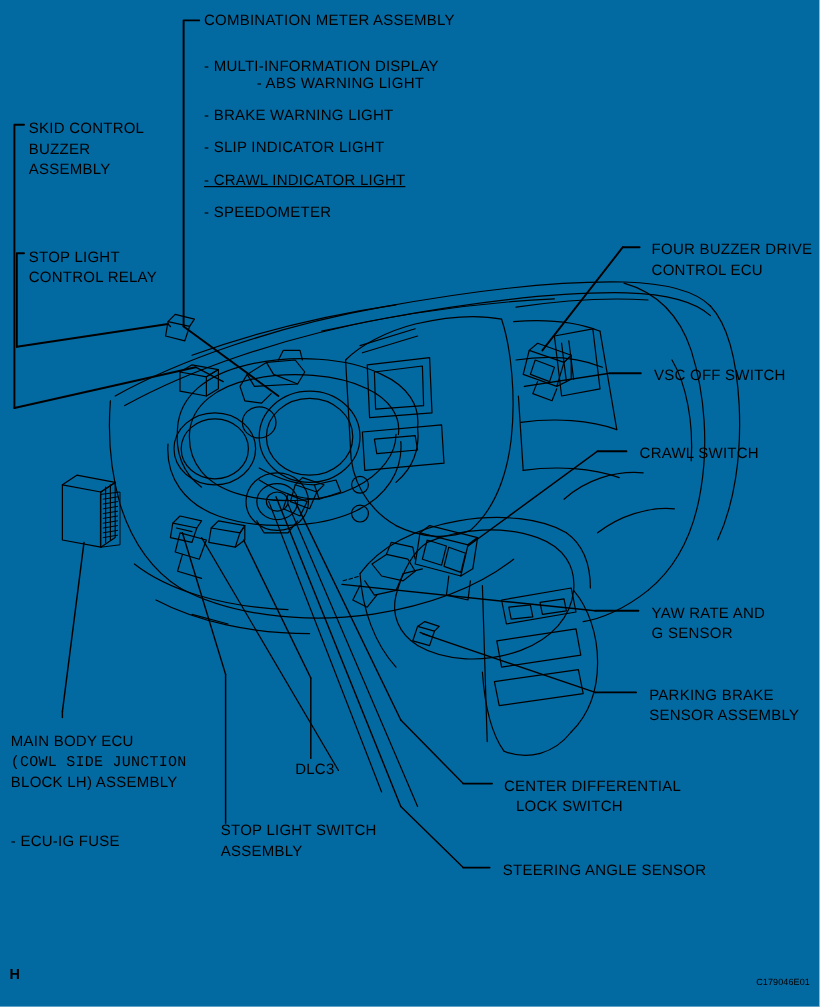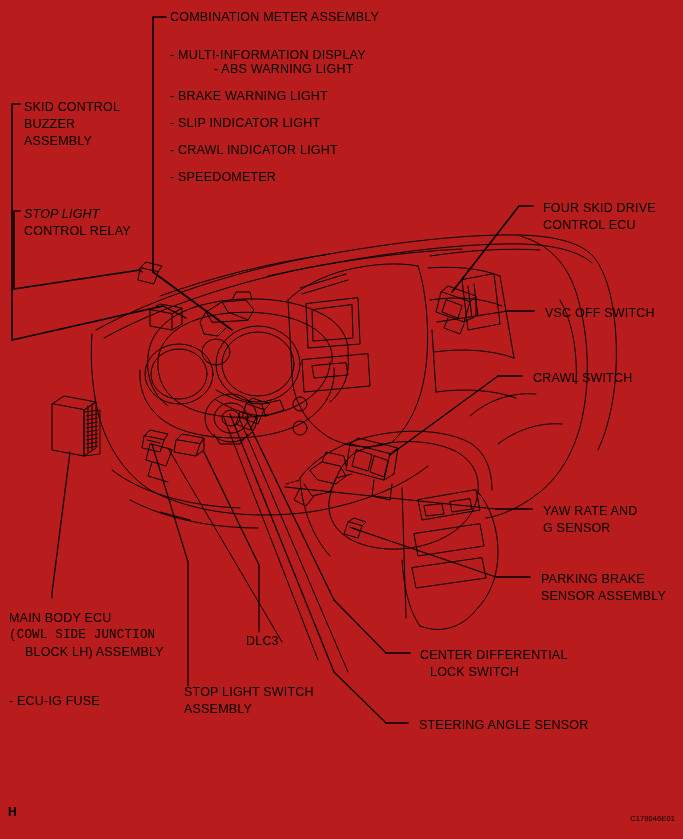--- a/index.html
+++ b/index.html
@@ -8,21 +8,21 @@
     background: #ffffff;
   }
   body {
     font-family: "Liberation Sans", sans-serif;
     color: #000000;
   }
   #page {
     position: relative;
     width: 683px;
     height: 839px;
-    background: #b91c1c;
+    background: #0369a1;
     overflow: hidden;
   }
   .lbl {
     position: absolute;
     font-family: "Liberation Sans", sans-serif;
     font-size: 12.5px;
     line-height: 16.5px;
     letter-spacing: 0.2px;
     color: #000;
     white-space: pre;
@@ -376,51 +376,51 @@
 
     </g>
   </svg>
 
   <div class="lbl" style="left:170px; top:9px;">COMBINATION METER ASSEMBLY</div>
 
   <div class="sub" style="left:170px; top:34px;margin-top:13px;">- MULTI-INFORMATION DISPLAY</div>
   <div class="sub" style="left:170px; top:61px;margin-left:44px;">- ABS WARNING LIGHT</div>
   <div class="sub" style="left:170px; top:88px;">- BRAKE WARNING LIGHT</div>
   <div class="sub" style="left:170px; top:115px;">- SLIP INDICATOR LIGHT</div>
-  <div class="sub" style="left:170px; top:142px;">- CRAWL INDICATOR LIGHT</div>
+  <div class="sub" style="left:170px; top:142px;text-decoration:underline;">- CRAWL INDICATOR LIGHT</div>
   <div class="sub" style="left:170px; top:169px;">- SPEEDOMETER</div>
 
   <div class="lbl" style="left:24px; top:99px;">SKID CONTROL</div>
   <div class="lbl" style="left:24px; top:116px;">BUZZER</div>
   <div class="lbl" style="left:24px; top:133px;">ASSEMBLY</div>
 
-  <div class="lbl" style="left:24px; top:206px;font-style:italic;">STOP LIGHT</div>
+  <div class="lbl" style="left:24px; top:206px;">STOP LIGHT</div>
   <div class="lbl" style="left:24px; top:223px;">CONTROL RELAY</div>
 
-  <div class="lbl" style="left:543px; top:200px;">FOUR SKID DRIVE</div>
+  <div class="lbl" style="left:543px; top:200px;">FOUR BUZZER DRIVE</div>
   <div class="lbl" style="left:543px; top:217px;">CONTROL ECU</div>
 
   <div class="lbl" style="left:545px; top:305px;">VSC OFF SWITCH</div>
 
   <div class="lbl" style="left:533px; top:370px;">CRAWL SWITCH</div>
 
   <div class="lbl" style="left:543px; top:503px;">YAW RATE AND</div>
   <div class="lbl" style="left:543px; top:520px;">G SENSOR</div>
 
   <div class="lbl" style="left:541px; top:571px;">PARKING BRAKE</div>
   <div class="lbl" style="left:541px; top:588px;">SENSOR ASSEMBLY</div>
 
   <div class="lbl" style="left:420px; top:647px;">CENTER DIFFERENTIAL</div>
   <div class="lbl" style="left:430px; top:664px;">LOCK SWITCH</div>
 
   <div class="lbl" style="left:419px; top:717px;">STEERING ANGLE SENSOR</div>
 
   <div class="lbl" style="left:9px; top:610px;">MAIN BODY ECU</div>
   <div class="lbl" style="left:9px; top:627px;font-family:Liberation Mono, monospace;">(COWL SIDE JUNCTION</div>
-  <div class="lbl" style="left:25px; top:644px;text-align:center;">BLOCK LH) ASSEMBLY</div>
+  <div class="lbl" style="left:9px; top:644px;text-align:center;">BLOCK LH) ASSEMBLY</div>
   <div class="lbl" style="left:9px; top:693px;">- ECU-IG FUSE</div>
 
   <div class="lbl" style="left:246px; top:633px;">DLC3</div>
 
   <div class="lbl" style="left:184px; top:684px;">STOP LIGHT SWITCH</div>
   <div class="lbl" style="left:184px; top:701px;">ASSEMBLY</div>
 
   <div class="corner" id="hmark">H</div>
 
   <div class="corner" id="fignum">C179046E01</div>

